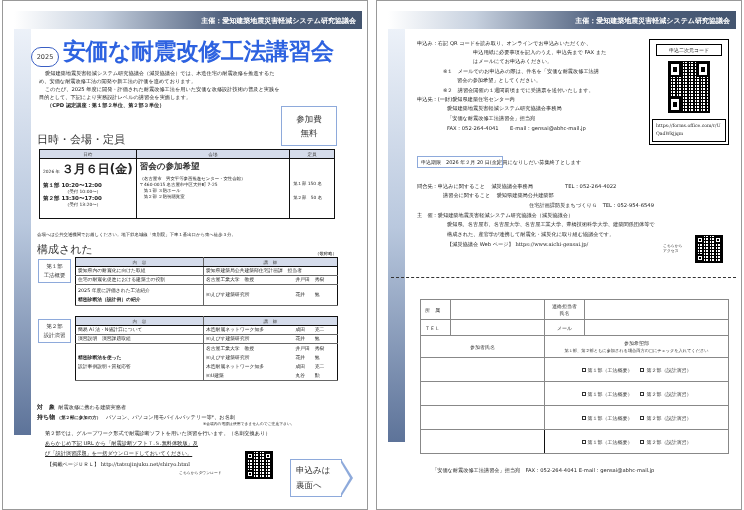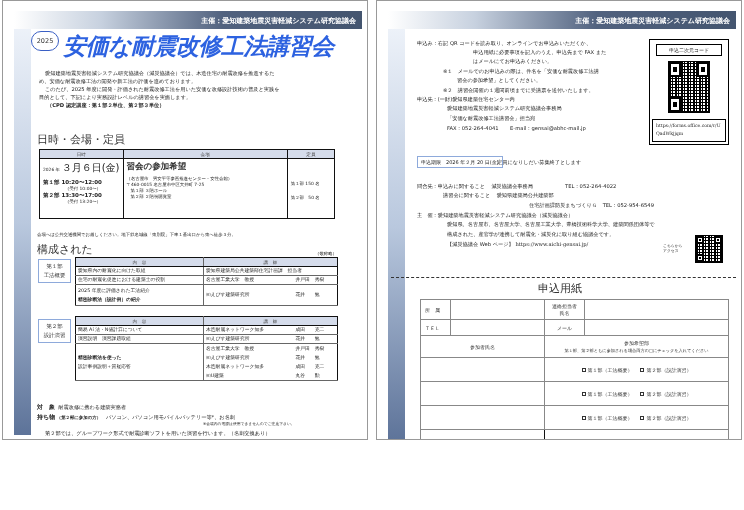--- a/index.html
+++ b/index.html
@@ -1,51 +1,51 @@
 <!DOCTYPE html>
 <html><head>
 <meta charset="utf-8">
 <style>
   * { box-sizing: border-box; margin: 0; padding: 0; }
   html, body { width: 744px; height: 510px; background: #ffffff; overflow: hidden; }
   body { font-family: "DejaVu Sans", "Liberation Sans", sans-serif; color: #222; position: relative; }
 
-  .page { position: absolute; top: 0; width: 366px; height: 440px; border: 1px solid #999; background: #fff; overflow: hidden; }
+  .page { position: absolute; top: 0; width: 366px; height: 510px; border: 1px solid #999; background: #fff; overflow: hidden; }
   .page-left { left: 2px; }
   .page-right { left: 376px; }
 
   .stripe { position: absolute; left: 11px; top: 10px; width: 17px; height: 122px;
             background: linear-gradient(180deg, #eef3fa 0%, #c7d4e6 40%, #8aa0c0 100%); }
   .page-left .stripe { height: 423px; top: 11px; background: linear-gradient(180deg, #f1f5fb 0%, #b9c8de 50%, #5d7399 100%); }
   .page-right .stripe { height: 430px; top: 11px; background: linear-gradient(180deg, #f1f5fb 0%, #b9c8de 50%, #5d7399 100%); }
 
   .header-band { position: absolute; left: 11px; top: 10px; width: 348px; height: 18px;
                  background: linear-gradient(90deg, #ffffff 0%, #c7d1df 25%, #51627f 60%, #44556f 100%);
                  color: #fff; font-size: 7px; font-weight: bold; text-align: right; padding: 5px 6px 0 0; white-space: nowrap; }
 
   .small { font-size: 5.2px; line-height: 8px; white-space: nowrap; }
   .tiny { font-size: 4.4px; line-height: 6px; white-space: nowrap; }
 
   
-  .title-row { position: absolute; left: 28px; top: 30px; height: 36px; display: flex; align-items: flex-start; }
+  .title-row { position: absolute; left: 28px; top: 30px; height: 36px; display: flex; align-items: flex-end; }
   .year-badge { width: 28px; height: 20px; border: 1.5px solid #3a5fc4; border-radius: 12px; color: #333;
                 font-size: 6.5px; display: flex; align-items: center; justify-content: center; margin-right: 4px; background:#fff; }
-  .main-title { font-family: "DejaVu Serif", serif; font-style: italic; font-weight: bold; font-size: 23px; color: #2d62e0; letter-spacing: -0.5px; white-space: nowrap; }
+  .main-title { font-family: "DejaVu Serif", serif; font-weight: bold; font-size: 23px; color: #2d62e0; letter-spacing: -0.5px; white-space: nowrap; }
 
   .intro { position: absolute; left: 36px; top: 68px; width: 320px; }
   .fee-box { position: absolute; left: 278px; top: 105px; width: 56px; height: 40px; border: 1.5px solid #8eaadb; background: #fff;
              display: flex; flex-direction: column; align-items: center; justify-content: center; font-size: 8.5px; line-height: 14px; color: #333; }
   .sec-title { position: absolute; font-size: 11px; color: #333; white-space: nowrap; }
 
   table { border-collapse: collapse; }
   .sched { position: absolute; left: 36px; top: 148px; width: 296px; border: 1.2px solid #111; }
   .sched th { background: #d5dceb; font-weight: normal; font-size: 4.6px; height: 9px; border-right: 1px solid #111; border-bottom: 1px solid #111; color:#444;}
   .sched td { vertical-align: top; border-right: 1px solid #111; padding: 2px 3px; }
   .sched .dt { font-size: 5.5px; }
-  .sched .big { font-size: 10px; font-weight: normal; }
+  .sched .big { font-size: 12px; font-weight: bold; }
   .venue-name { font-size: 8.5px; font-weight: bold; color:#333; }
 
   .course-label { position: absolute; left: 35px; width: 33px; height: 24px; border: 1.5px solid #8eaadb; background:#fff;
                   font-size: 5.4px; line-height: 9px; text-align: center; padding-top: 2px; color:#333; }
   .course-table { position: absolute; left: 72px; width: 263px; border: 1.2px solid #111; }
   .course-table th { background: #d5dceb; font-weight: normal; font-size: 4.6px; height: 9px; border-right: 1px solid #666; border-bottom: 1px solid #111; color:#444; }
   .course-table td { font-size: 4.8px; line-height: 8px; border-right: 1px solid #666; border-bottom: 1px solid #666; padding: 0 2px; white-space: nowrap; }
   .course-table td.sp-name { border-right: none; }
   .course-table td.sp-org { border-right: none; }
   .bold { font-weight: bold; }
@@ -90,20 +90,24 @@
   </div>
 
   <div class="intro small">
     <div style="padding-left:6px">愛知建築地震災害軽減システム研究協議会（減災協議会）では、木造住宅の耐震改修を推進するた</div>
     <div>め、安価な耐震改修工法の開発や新工法の評価を進めております。</div>
     <div style="padding-left:6px">このたび、2025 年度に開発・評価された耐震改修工法を用いた安価な改修設計技術の普及と実践を</div>
     <div>目的として、下記により実務設計レベルの講習会を実施します。</div>
     <div style="padding-left:8px" class="bold">（CPD 認定講座：第１部２単位、第２部３単位）</div>
   </div>
 
+  <div class="fee-box">
+    <div>参加費</div>
+    <div>無料</div>
+  </div>
 
   <div class="sec-title" style="left:34px; top:131px;">日時・会場・定員</div>
 
   <table class="sched">
     <tbody>
         <tr>
       <th style="width:80px">日時</th>
       <th style="width:168px">会場</th>
       <th style="width:48px; border-right:none">定員</th>
     </tr>
@@ -225,20 +229,24 @@
     <span style="font-family:'DejaVu Serif', serif">http://tatsujinjuku.net/shiryo.html</span>
   </div>
   <div class="tiny" style="position:absolute; left:176px; top:469px; font-size:3.8px">こちらからダウンロード</div>
 
   <div class="qr" style="left:242px; top:450px; width:28px; height:28px;">
     <div class="f" style="left:0;top:0"></div>
     <div class="f" style="right:0;top:0"></div>
     <div class="f" style="left:0;bottom:0"></div>
   </div>
 
+  <div class="arrow-box">
+    <div>申込みは</div>
+    <div>裏面へ</div>
+  </div>
   <div class="arrow-tip"></div>
 </div>
 
 <div class="page page-right">
   <div class="stripe"></div>
   <div class="header-band">主催：愛知建築地震災害軽減システム研究協議会</div>
 
   <div class="r-text" style="top:38px; left:40px">申込み：右記 QR コードを読み取り、オンラインでお申込みいただくか、</div>
   <div class="r-text" style="top:47px; left:96px">申込用紙に必要事項を記入のうえ、申込先まで FAX また</div>
   <div class="r-text" style="top:56px; left:96px">はメールにてお申込みください。</div>
@@ -296,21 +304,20 @@
     <div>こちらから</div>
     <div>アクセス</div>
   </div>
   <div class="qr" style="left:318px; top:234px; width:28px; height:28px;">
     <div class="f" style="left:0;top:0"></div>
     <div class="f" style="right:0;top:0"></div>
     <div class="f" style="left:0;bottom:0"></div>
   </div>
 
   <div class="cut-line"></div>
-  <div class="form-title">申込用紙</div>
 
   <table class="form-table">
     <tbody>
         <tr style="height:20px">
       <td style="width:30px; text-align:left; padding-left:4px">所　属</td>
       <td style="width:94px"></td>
       <td style="width:40px; line-height:7px">
         <div>連絡担当者</div>
         <div>氏名</div>
       </td>

